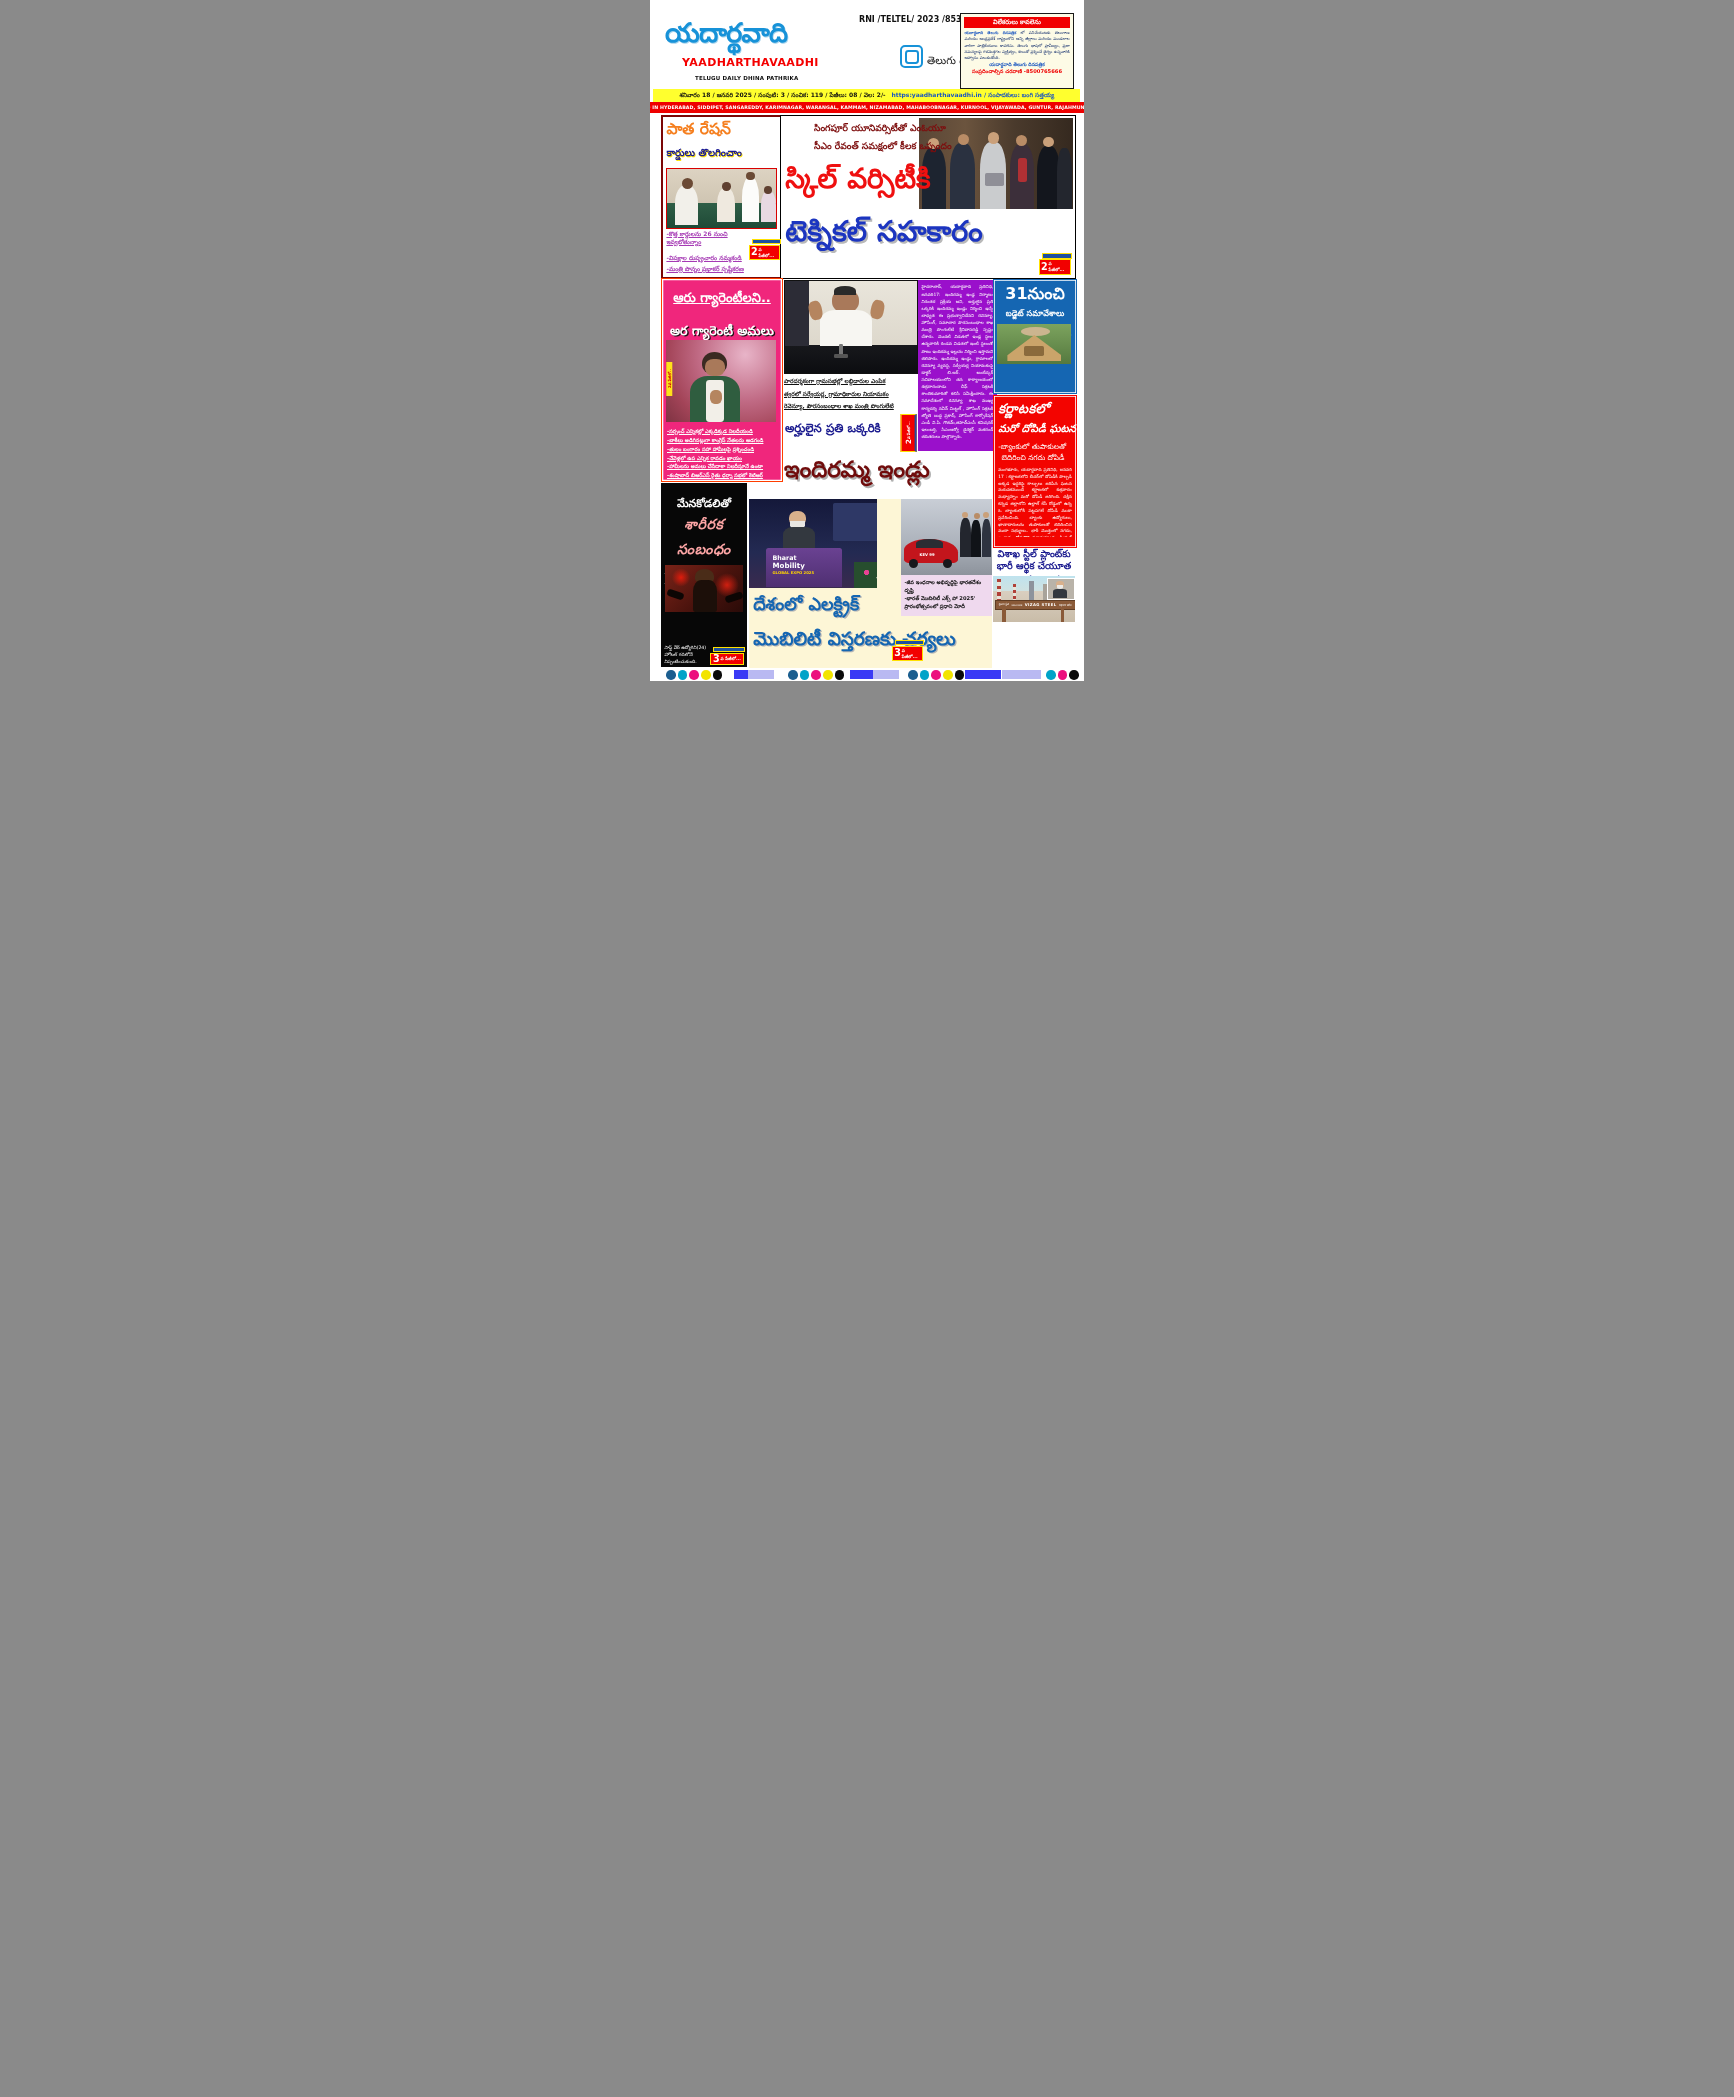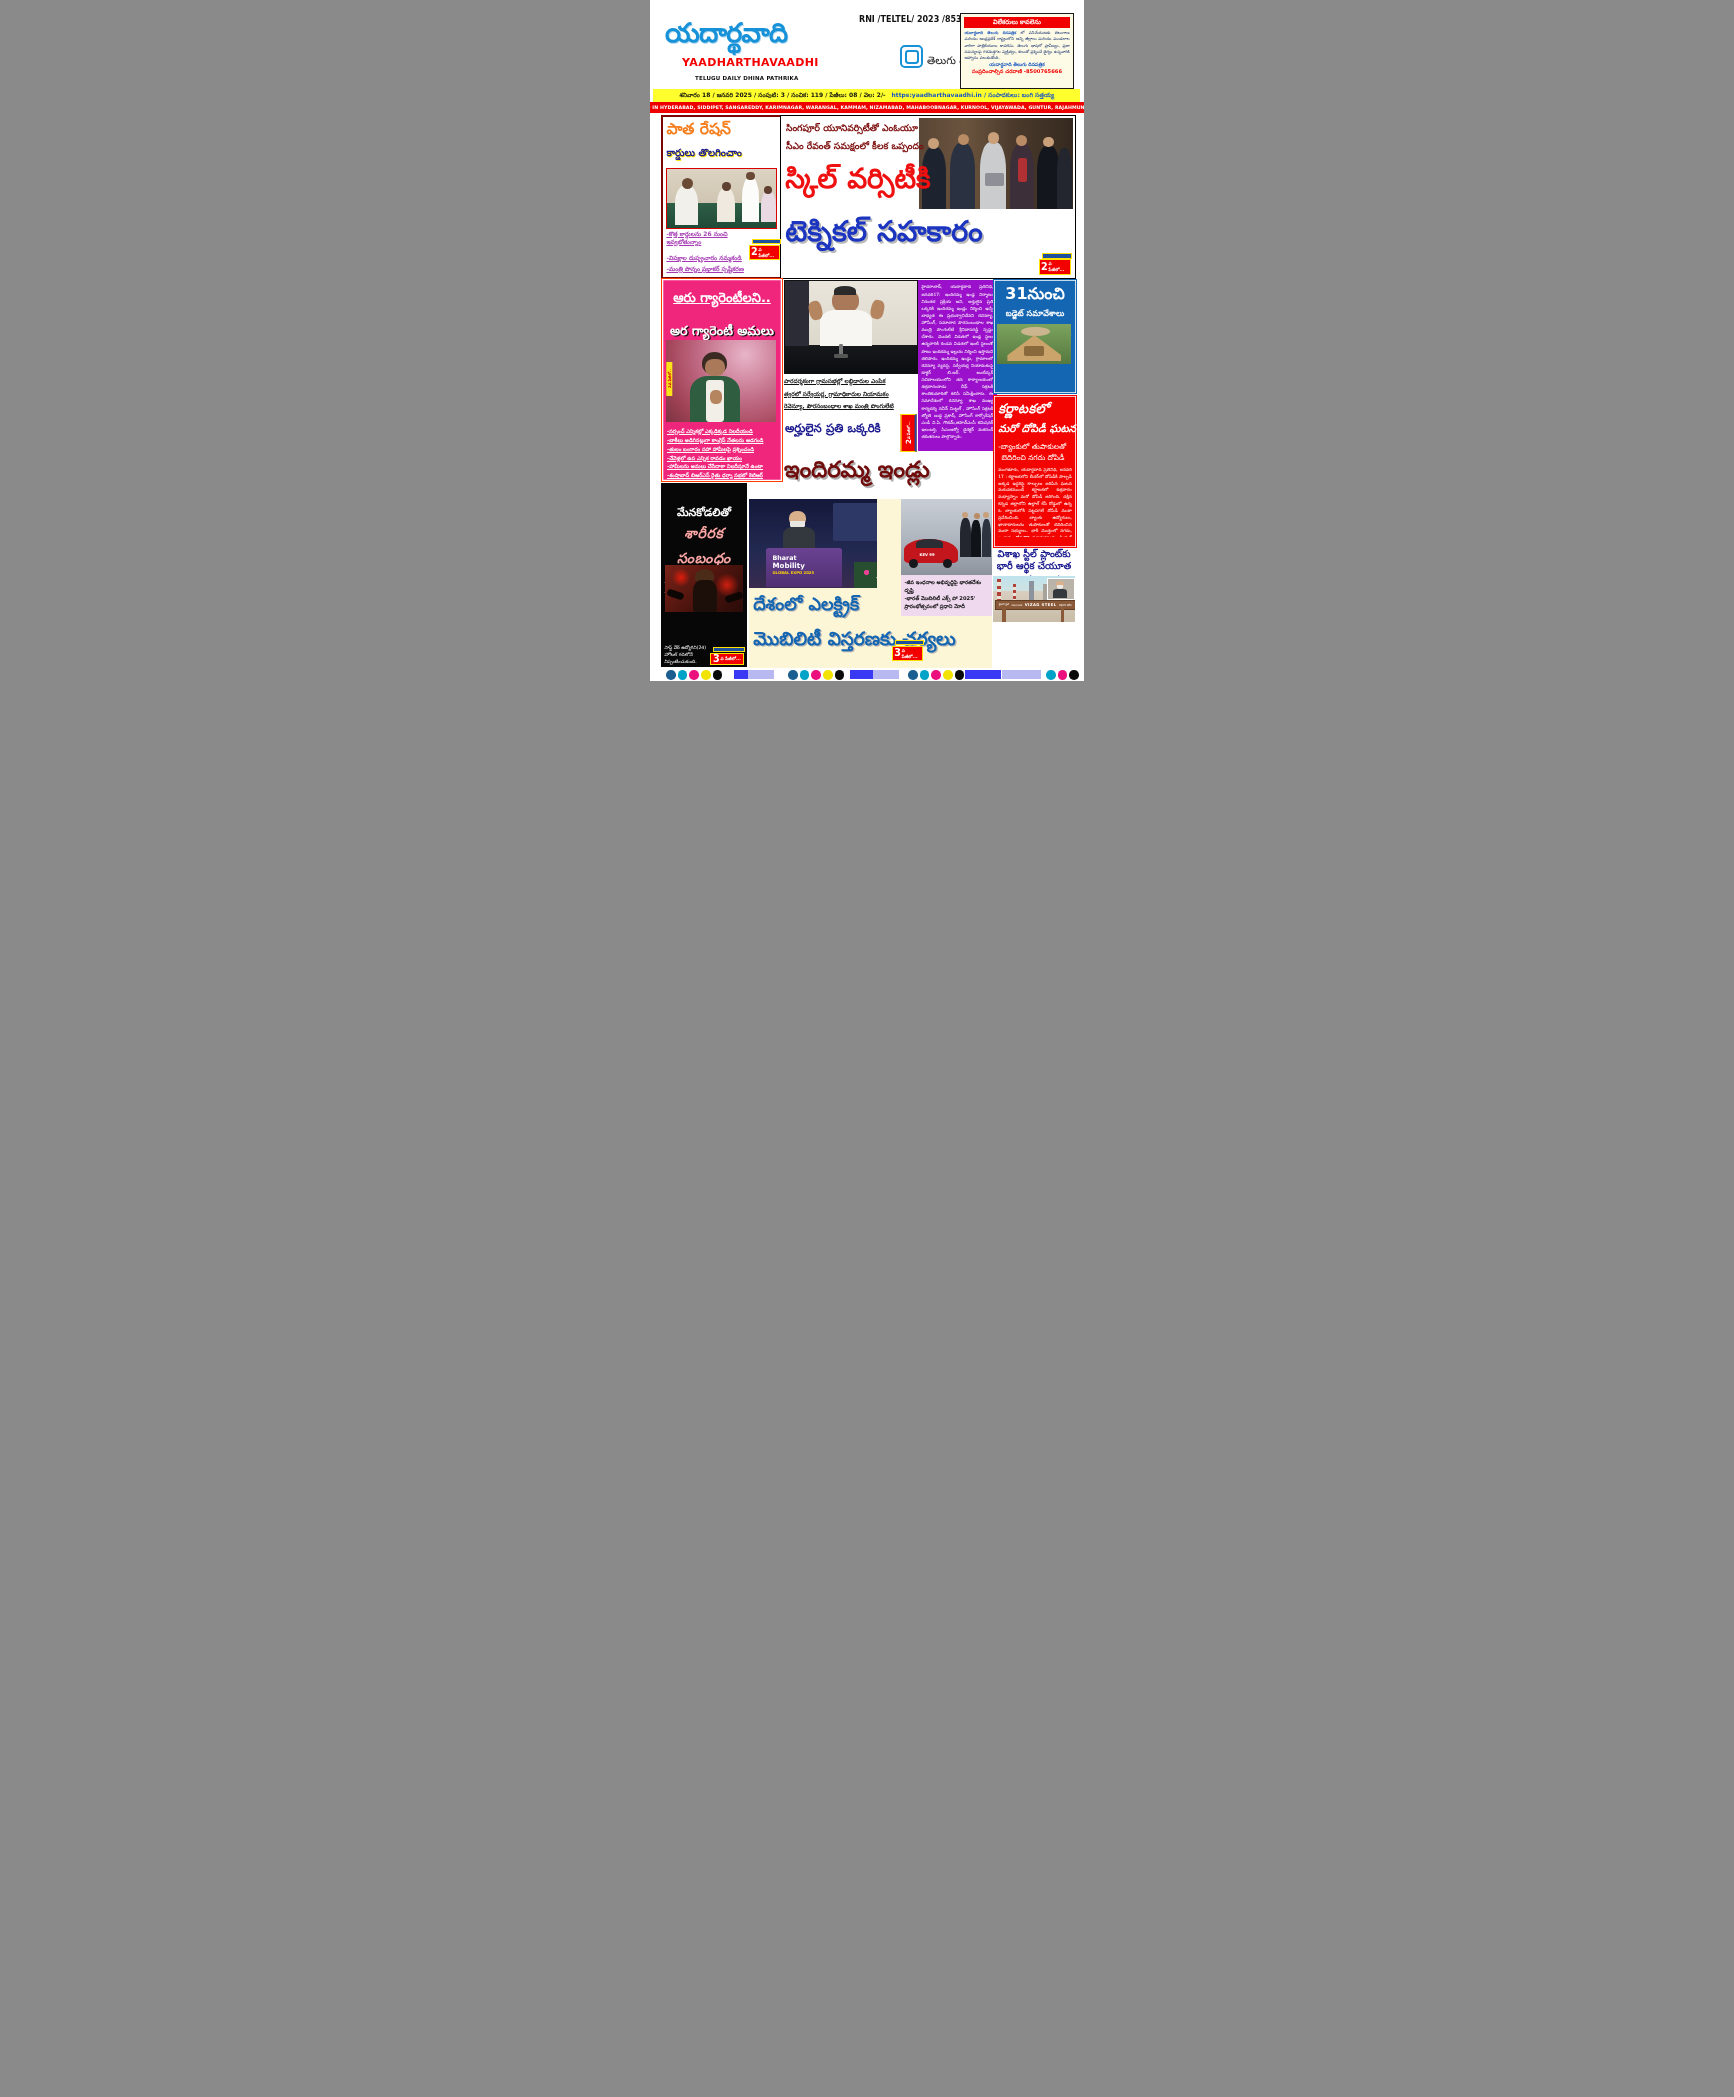--- a/index.html
+++ b/index.html
@@ -49,21 +49,21 @@
   .pinkbox{background:#f0267c;border:1.7px solid #ff3e00;box-shadow:inset 0 0 0 1.3px #fff;}
   .pink-l1{color:#fff;font-weight:bold;font-size:13px;text-align:center;}
   .pink-l2{color:#fff;font-weight:bold;font-size:12.6px;text-align:center;text-shadow:1.3px 1.3px 0 #151515;}
   .pink-bul{color:#fff;font-weight:bold;font-size:5.2px;text-decoration:underline;line-height:1.7;}
   .blackbox{background:#070707;}
   .blk-l1{color:#fff;font-weight:bold;font-size:11px;text-align:center;}
   .blk-l2{color:#fca5a5;font-weight:bold;font-size:14px;text-align:center;font-style:italic;letter-spacing:0.8px;}
   .blk-bul{color:#fff;font-weight:bold;font-size:5.2px;line-height:1.9;}
   .blk-note{color:#fff;font-size:4.6px;line-height:1.5;}
   .mainbox{border:1.7px solid #000;background:#fff;}
-  .main-intro{color:#7d0d0d;font-weight:bold;font-size:9.2px;line-height:1.3;}
+  .main-intro{color:#7d0d0d;font-weight:bold;font-size:9.2px;line-height:1.3;margin-left:28px;}
   .main-h1{color:#ef1010;font-weight:bold;font-size:28px;line-height:1;}
   .main-h2{color:#1c35c0;font-weight:bold;font-size:28.5px;line-height:1;text-shadow:1.7px 1.7px 0 #b9b9b9;}
   .pong-cap{color:#111;font-weight:bold;font-size:5.9px;text-decoration:underline;line-height:2.15;}
   .pong-sub{color:#1b1b8f;font-weight:bold;font-size:11.7px;}
   .purplecol{background:#9a10cb;color:#fff;font-size:4.4px;line-height:1.62;text-align:justify;
              padding:3.4px 3.4px;overflow:hidden;}
   .maroon-h{color:#700c0c;font-weight:bold;font-size:22.7px;text-shadow:1.7px 1.7px 0 #b0b0b0;}
   .bluebox{background:#1566b2;box-shadow:inset 0 0 0 0.8px #fff;border:0.8px solid #1566b2;}
   .blue-l1{color:#fff;font-weight:bold;font-size:16px;text-align:center;}
   .blue-l2{color:#fff;font-weight:bold;font-size:8px;text-align:center;}
@@ -232,21 +232,21 @@
 
   <div class="abs redbox" style="left:343px;top:395px;width:82px;height:151px;">
     <div class="red-h1 nw" style="margin:5px 4.2px 0;">కర్ణాటకలో</div>
     <div class="red-h2 nw" style="margin:2.5px 4.2px 0;">మరో దోపిడీ ఘటన</div>
     <div class="red-sub nw" style="margin:5px 4.2px 0;">-బ్యాంకులో తుపాకులతో</div>
     <div class="red-sub nw" style="margin:0.8px 4.2px 0 7.6px;">బెదిరించి నగదు దోపిడీ</div>
     <div class="red-body" style="margin:4.2px 4.2px 0;height:70px;overflow:hidden;">మంగళూరు, యదార్థవాది ప్రతినిధి, జనవరి 17 : కర్ణాటకలోని బీదర్‌లో దోపిడీకి పాల్పడి అక్కడ ఇద్దరిపై కాల్పులు జరిపిన ఘటన మరువకముందే కర్ణాటకలో శుక్రవారం మధ్యాహ్నం మరో దోపిడీ జరిగింది. దక్షిన కన్నడ జిల్లాలోని ఉల్లాల్ కేసీ రోడ్డులో ఉన్న ఓ బ్యాంకులోకి పట్టపగలే దోపిడీ ముఠా ప్రవేశించింది. బ్యాంకు ఉద్యోగులు, ఖాతాదారులను తుపాకులతో బెదిరించిన ముఠా సభ్యులు.. భారీ మొత్తంలో నగదు, బంగారం దోచుకొని పరారయ్యారు. ఫియట్ కారులో వచ్చిన ఐదుగురు దుండగులు ఈ దోపిడీకి పాల్పడినట్లు ప్రత్యక్ష సాక్షులు తెలిపారు. దోపిడీ తర్వాత దుండగులు మంగళూరు వైపు పరారైనట్లు తెలుస్తోంది.</div>
   </div>
 
   <div class="abs blackbox" style="left:11px;top:483px;width:86px;height:184px;">
-    <div class="blk-l1 nw" style="margin-top:23px;">మేనకోడలితో</div>
+    <div class="blk-l1 nw" style="margin-top:14px;">మేనకోడలితో</div>
     <div class="blk-l2 nw" style="margin-top:4.2px;">శారీరక</div>
     <div class="blk-l2 nw" style="margin-top:5px;">సంబంధం</div>
     <div class="photo" style="left:4.2px;top:82px;width:78px;height:47px;
          background:linear-gradient(135deg,#7a2318 0%,#4a130d 55%,#2a0b08 100%);">
       <div class="pf" style="left:6.7px;top:3.4px;width:18.5px;height:18.5px;background:radial-gradient(circle,#e01c0c 0%,rgba(224,28,12,0) 70%);"></div>
       <div class="pf" style="left:50px;top:8.4px;width:23.5px;height:23.5px;background:radial-gradient(circle,#d01f10 0%,rgba(208,31,16,0) 70%);"></div>
       <div class="pf" style="left:30px;top:4.2px;width:19.3px;height:14.3px;background:#4a2c18;border-radius:50% 50% 30% 30%;"></div>
       <div class="pf" style="left:28px;top:15px;width:24px;height:32px;background:#1c0f09;border-radius:35% 35% 10% 10%;"></div>
       <div class="pf" style="left:1.7px;top:26px;width:17px;height:6.7px;background:#0c0604;border-radius:3.4px;transform:rotate(18deg);"></div>
       <div class="pf" style="left:60px;top:29px;width:17.6px;height:6.7px;background:#0c0604;border-radius:3.4px;transform:rotate(-18deg);"></div>

